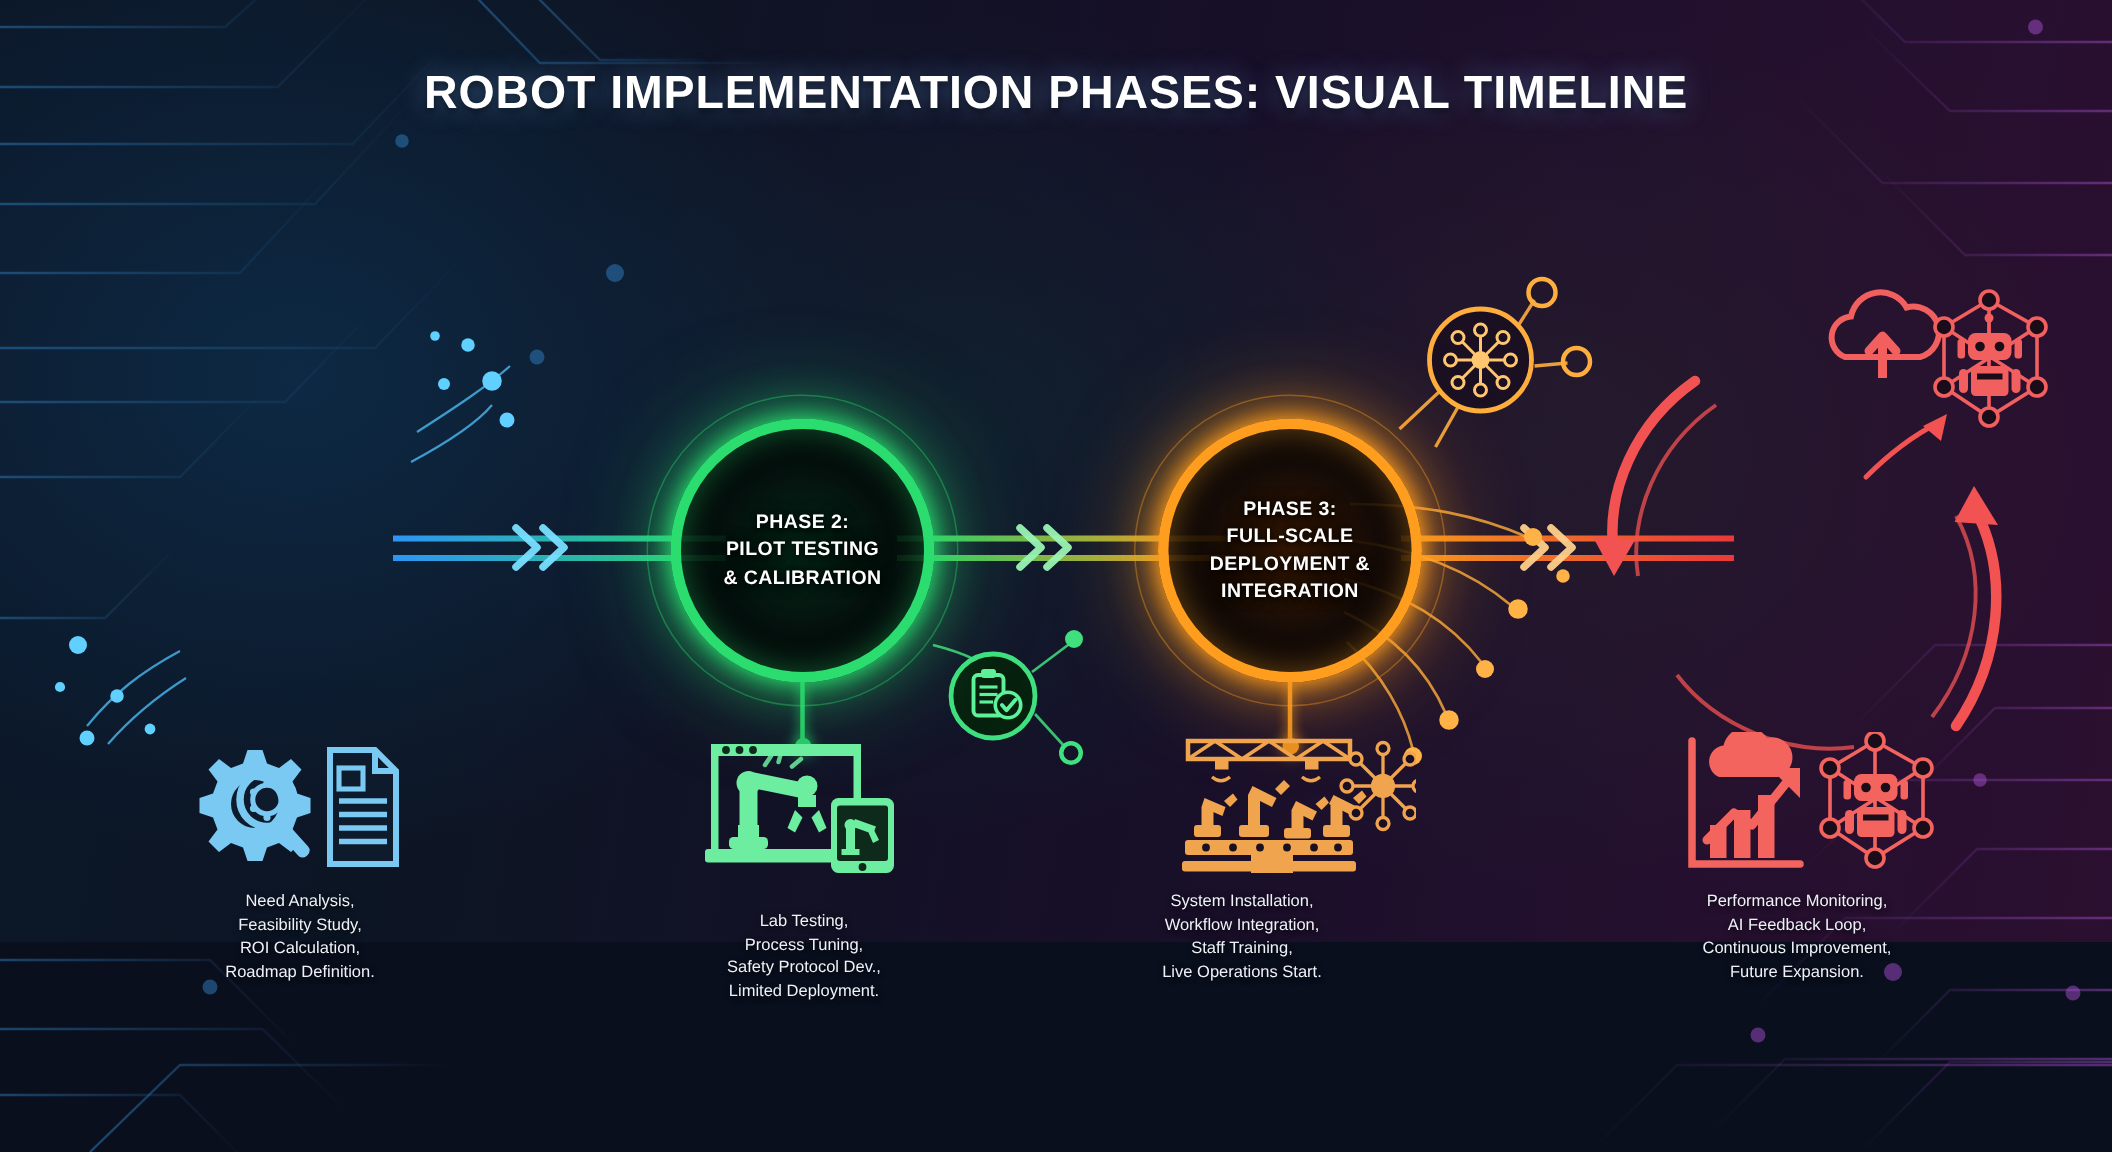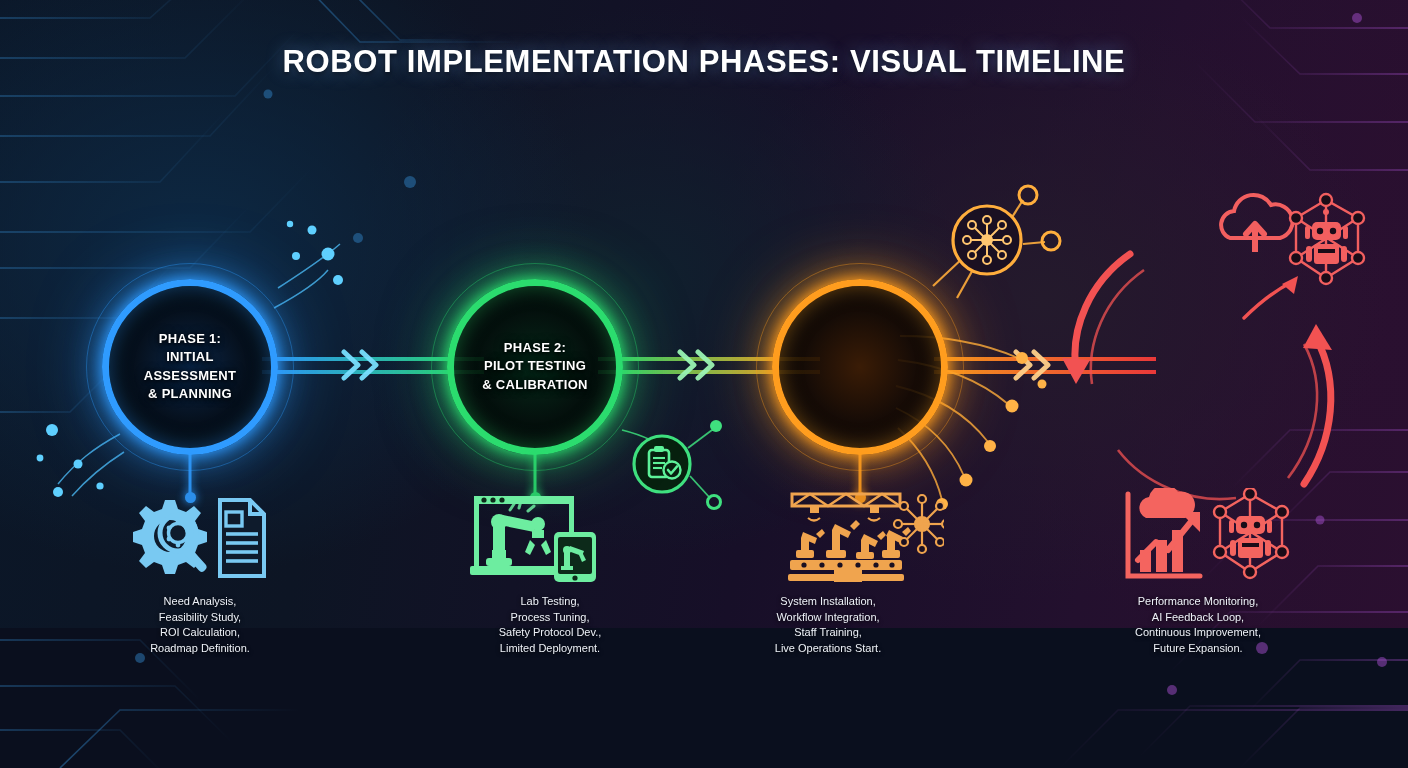--- a/index.html
+++ b/index.html
@@ -198,29 +198,20 @@
       <circle cx="268" cy="60" r="4"></circle>
         <circle cx="310" cy="84" r="5"></circle>
       <circle cx="262" cy="28" r="3.2"></circle>
       <circle cx="24" cy="234" r="6"></circle>
         <circle cx="50" cy="268" r="4.5"></circle>
       <circle cx="30" cy="296" r="5"></circle>
         <circle cx="72" cy="290" r="3.6"></circle>
       <circle cx="12" cy="262" r="3.4"></circle>
     </g>
   </svg>
-  <div class="phase" style="left:75px; --c:#2f9bff; --core:#0d2748; --glow:rgba(47,155,255,.55); --glowin:rgba(47,155,255,.45);">
-    <div class="ring-outer"></div>
-    <div class="ring"></div>
-    <div class="ring-label">PHASE 1:
-INITIAL
-ASSESSMENT
-&amp; PLANNING</div>
-    <div class="stem"></div>
-  </div>
   <svg class="icons" style="left:120px; width:160px;" viewBox="0 0 160 96">
     <g fill="#79c9f2">
       <path d="M45 12 h10 l3 9 8 3 8-6 7 7 -6 8 3 8 9 3 v10 l-9 3 -3 8 6 8 -7 7 -8-6 -8 3 -3 9 h-10 l-3-9 -8-3 -8 6 -7-7 6-8 -3-8 -9-3 v-10 l9-3 3-8 -6-8 7-7 8 6 8-3z"></path>
       <circle cx="50" cy="48" r="16" fill="#0e1b2c"></circle>
       <circle cx="58" cy="45" r="18" fill="none" stroke="#79c9f2" stroke-width="5"></circle>
       <circle cx="58" cy="45" r="9.5" fill="none" stroke="#79c9f2" stroke-width="3.4"></circle>
       <g fill="#79c9f2">
           <circle cx="58" cy="34" r="2.4"></circle>
           <circle cx="67" cy="40" r="2.4"></circle>
           <circle cx="67" cy="51" r="2.4"></circle>
@@ -308,21 +299,21 @@
       <circle cx="113" cy="90" r="2.6" fill="#0d2a1a"></circle>
       <g fill="#6deda0">
         <path d="M102 78 h6 v-14 h-6z"></path>
           <circle cx="105" cy="62" r="4"></circle>
         <path d="M108 58 l14 5 -2 5 -14-5z"></path>
         <path d="M120 64 l4 8 -4 2 -3-7z"></path>
         <path d="M99 78 h12 v4 h-12z"></path>
       </g>
     </g>
   </svg>
-  <div class="caption" style="left:380px;">Lab Testing,
+  <div class="caption" style="left:366px;margin-top:13px;">Lab Testing,
 Process Tuning,
 Safety Protocol Dev.,
 Limited Deployment.</div>
 
   <svg class="deco" style="left:905px; top:178px; width:160px; height:150px;" viewBox="0 0 160 150">
     <g stroke="#ffae3d" fill="none" stroke-width="2.2" opacity=".9">
       <path d="M104 44 L118 22"></path>
         <path d="M118 66 L140 64"></path>
       <path d="M60 78 L28 108"></path>
         <path d="M70 88 L52 120"></path>
@@ -365,20 +356,24 @@
         <circle cx="122" cy="106" r="6.5"></circle>
       <circle cx="100" cy="146" r="6"></circle>
         <circle cx="76" cy="180" r="6.5"></circle>
       <circle cx="52" cy="204" r="6"></circle>
         <circle cx="152" cy="84" r="4.5"></circle>
     </g>
   </svg>
   <div class="phase" style="left:745px; --c:#ff9d1e; --core:#3a1c06; --glow:rgba(255,157,30,.58); --glowin:rgba(255,157,30,.45);">
     <div class="ring-outer"></div>
     <div class="ring"></div>
+    <div class="ring-label">PHASE 3:
+FULL-SCALE
+DEPLOYMENT &amp;
+INTEGRATION</div>
     <div class="stem"></div>
   </div>
   <svg class="icons" style="left:782px; width:162px;" viewBox="0 0 162 96">
     <g fill="none" stroke="#f0a44e" stroke-width="3">
       <path d="M10 6 h108 v12 h-108z"></path>
       <path d="M10 18 L28 6 L46 18 L64 6 L82 18 L100 6 L118 18" stroke-width="2.4"></path>
       <g fill="#f0a44e" stroke="none">
         <rect x="28" y="18" width="9" height="7"></rect>
           <rect x="88" y="18" width="9" height="7"></rect>
       </g>

